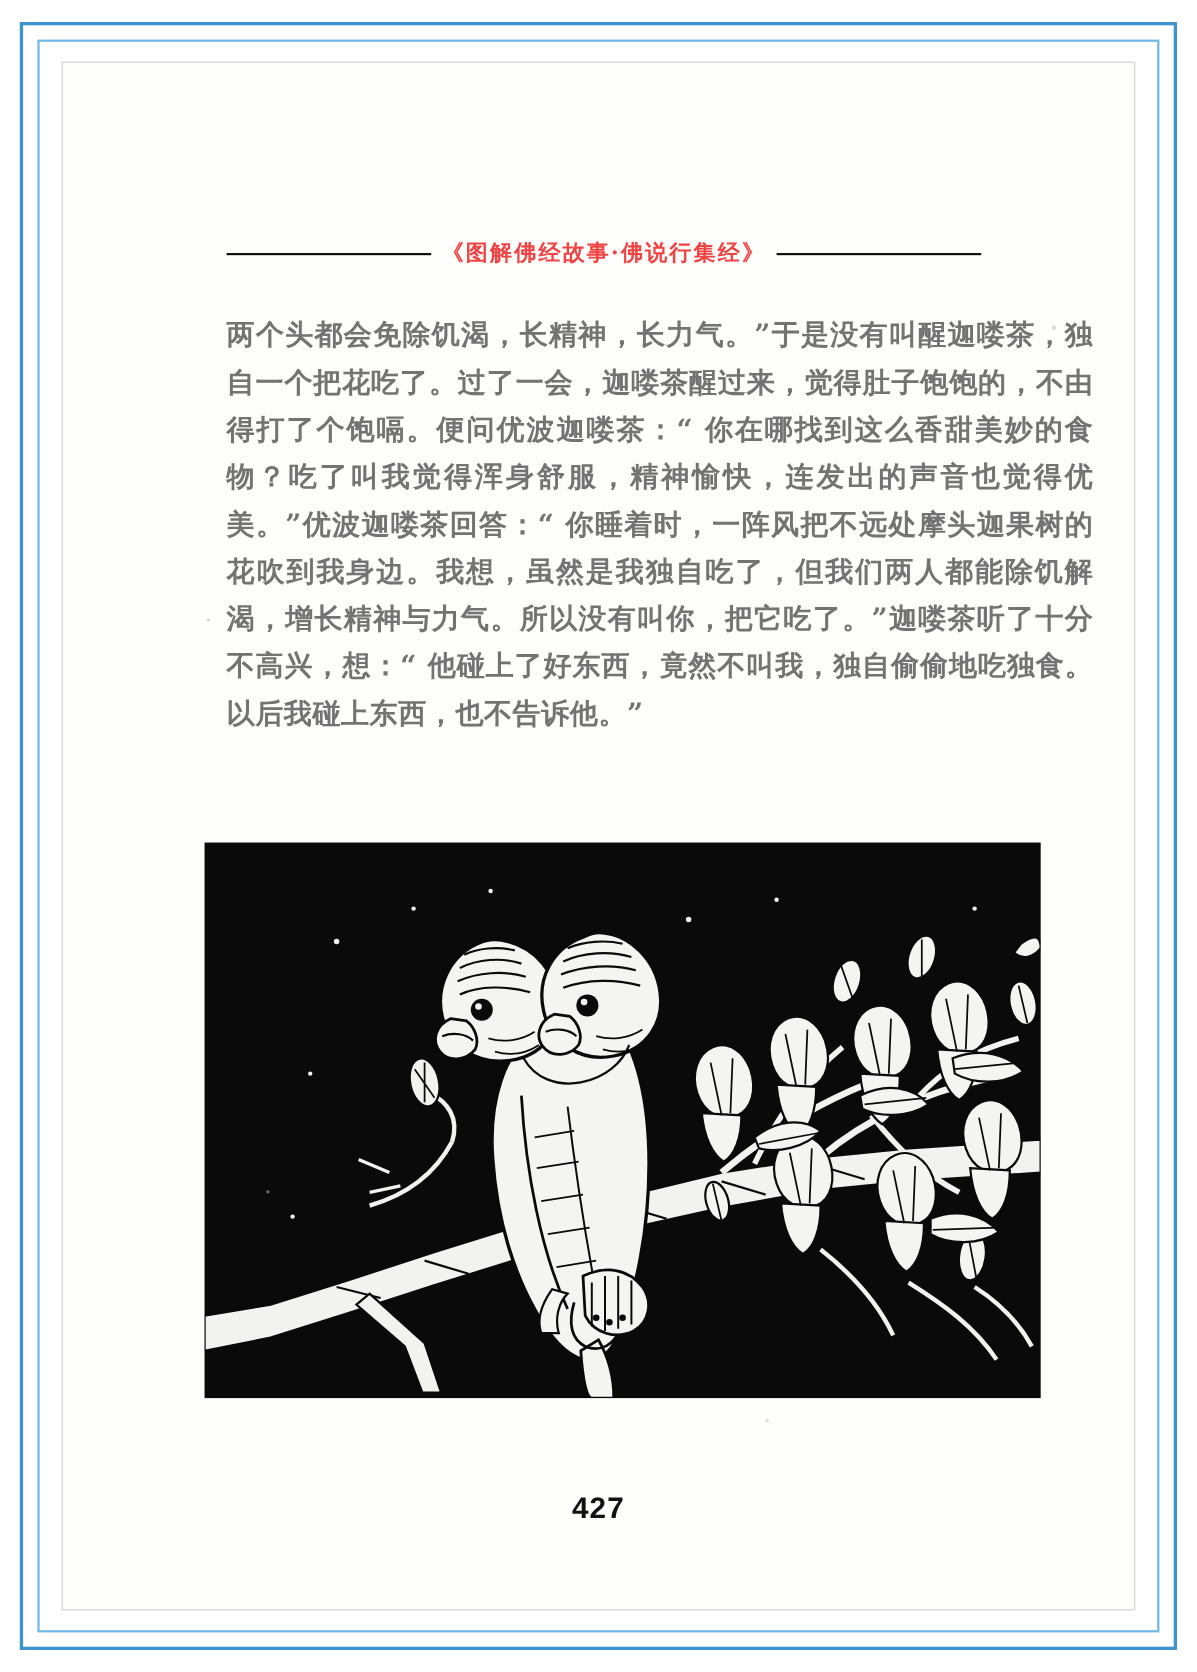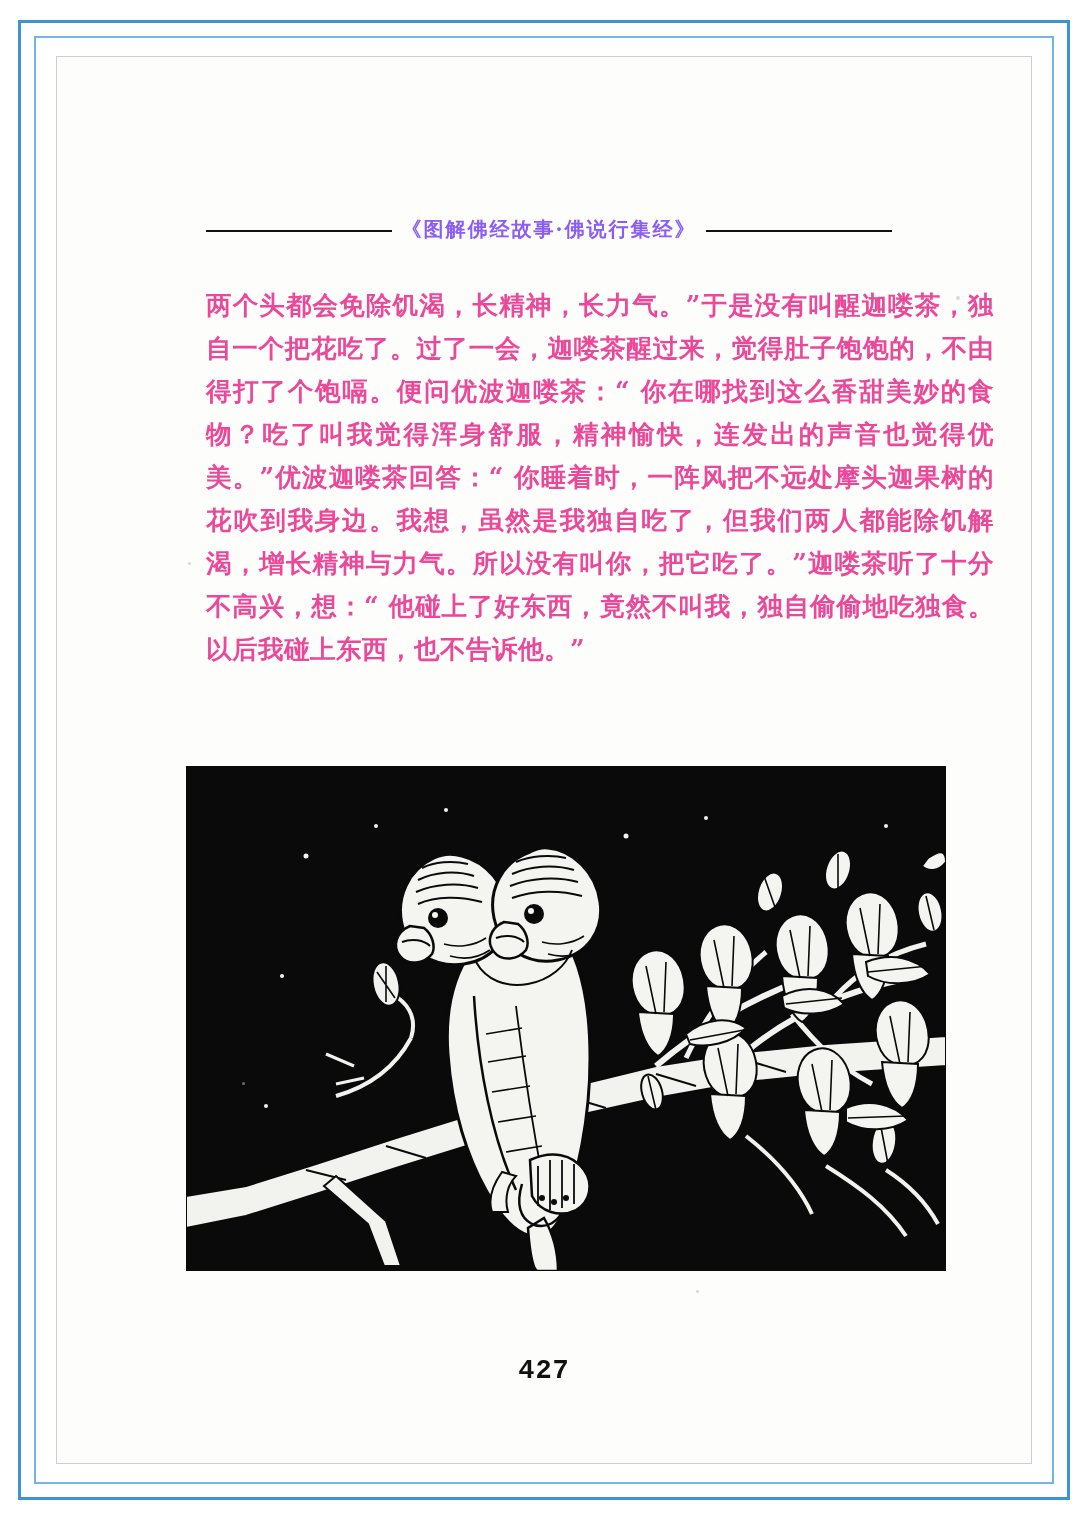--- a/index.html
+++ b/index.html
@@ -78,35 +78,35 @@
     position: relative;
     top: 1px;
   }
   .runhead .rule.left { margin-right: 10px; }
   .runhead .rule.right { margin-left: 10px; }
   .runhead-title {
     font-family: "DejaVu Serif", "Liberation Serif", serif;
     font-weight: bold;
     font-size: 20px;
     letter-spacing: 2px;
-    color: #8b5cf6;
+    color: #ef4444;
     white-space: nowrap;
   }
 
   
   .body-text {
     position: absolute;
     left: 130px;
     width: 788px;
     top: 208px;
     font-family: "DejaVu Serif", "Liberation Serif", serif;
     font-weight: bold;
     font-size: 25.5px;
     line-height: 43px;
-    color: #ec4899;
+    color: #737373;
     letter-spacing: 0.5px;
     text-align: justify;
   }
   .body-text p {
     margin: 0;
   }
   .body-text p.indent {
     text-indent: 52px;
   }
 
@@ -122,21 +122,21 @@
   }
   .illustration svg { display: block; }
 
   
   .page-number {
     position: absolute;
     left: 0;
     right: 0;
     top: 1280px;
     text-align: center;
-    font-family: Liberation Mono, monospace;
+    font-family: Liberation Sans, sans-serif;
     font-weight: bold;
     font-size: 27px;
     color: #111;
     letter-spacing: 1px;
   }
 
   
   .speck {
     position: absolute;
     background: #b9b9b9;

